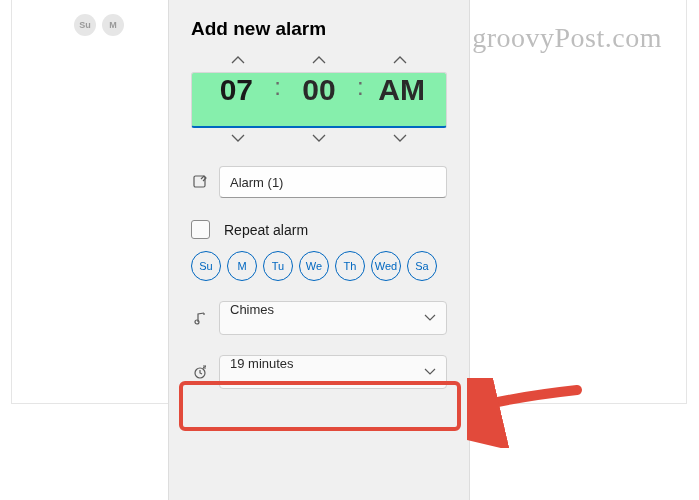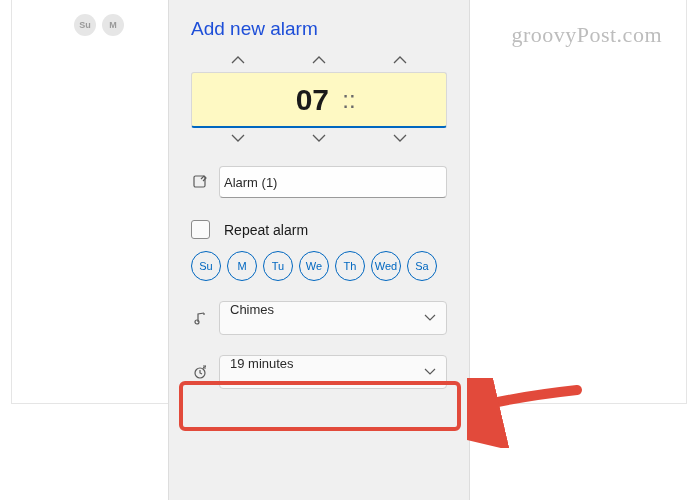--- a/index.html
+++ b/index.html
@@ -36,46 +36,45 @@
       width: 302px; height: 500px;
       background: #f0f0f0;
       border-left: 1px solid #ddd;
       border-right: 1px solid #ddd;
       padding: 18px 22px 0 22px;
     }
     .watermark {
       position: absolute;
       right: 24px; top: 22px;
       font-family: Georgia, serif;
-      font-size: 22px;
+      font-size: 28px;
       color: #bdbdbd;
       letter-spacing: .5px;
     }
     .title {
       font-size: 19px;
-      font-weight: 400;
-      color: #1d4ed8;
+      font-weight: 700;
+      color: #000000;
       margin-bottom: 14px;
     }
     .spinner-arrows {
       display: flex;
       justify-content: space-around;
       padding: 0 6px;
     }
     .arrow { width: 60px; text-align: center; color: #5a5a5a; cursor: pointer; font-size: 12px; }
     .time-box {
-      background: #fef9c3;
+      background: #86efac;
       border: 1px solid #d8d8d8;
       border-bottom: 2px solid #0067c0;
       border-radius: 3px;
       height: 56px;
       display: flex;
-      align-items: center;
       justify-content: center;
-      gap: 0;
+      gap: 8px;
       margin: 4px 0;
     }
     .time-seg {
       font-size: 30px;
       font-weight: 700;
       color: #1a1a1a;
       width: 60px;
       text-align: center;
     }
     .time-seg.light { font-weight: 600; color: #2a2a2a; }
@@ -92,21 +91,21 @@
       flex-shrink: 0;
       display:flex; align-items:center; justify-content:center;
     }
     .text-input {
       flex: 1;
       height: 32px;
       background: #fefefe;
       border: 1px solid #d0d0d0;
       border-bottom: 1px solid #9a9a9a;
       border-radius: 4px;
-      padding: 0 4px;
+      padding: 0 10px;
       font-size: 13px;
       color: #2a2a2a;
     }
     .checkbox-row {
       display: flex; align-items: center; gap: 14px;
       margin-top: 22px;
     }
     .checkbox {
       width: 19px; height: 19px;
       border: 1px solid #8a8a8a;
@@ -199,21 +198,23 @@
       <div class="arrow">
         <svg width="14" height="10" viewBox="0 0 14 10">
             <path d="M1 8 L7 2 L13 8" stroke="currentColor" stroke-width="1.3" fill="none"></path>
           </svg>
       </div>
     </div>
 
     <div class="time-box">
       <div class="time-seg">07</div>
       <div class="time-colon">:</div>
+      <div class="time-seg light">00</div>
       <div class="time-colon">:</div>
+      <div class="time-seg light">AM</div>
     </div>
 
     <div class="spinner-arrows">
       <div class="arrow">
         <svg width="14" height="10" viewBox="0 0 14 10">
             <path d="M1 2 L7 8 L13 2" stroke="currentColor" stroke-width="1.3" fill="none"></path>
           </svg>
       </div>
       <div class="arrow">
         <svg width="14" height="10" viewBox="0 0 14 10">

